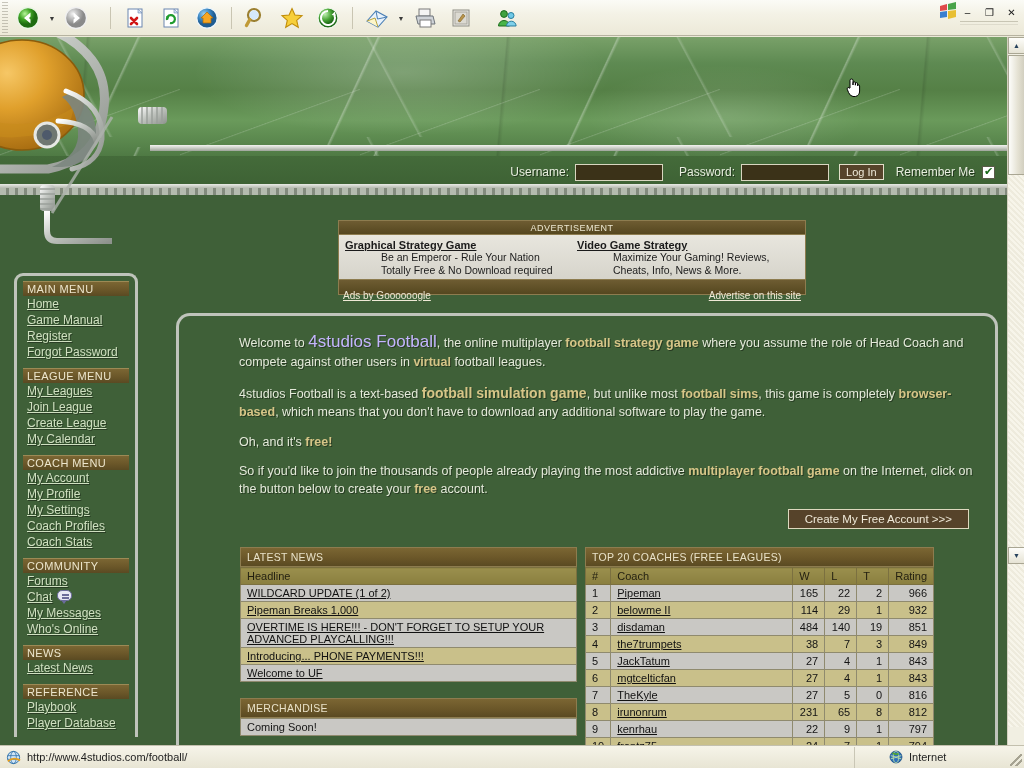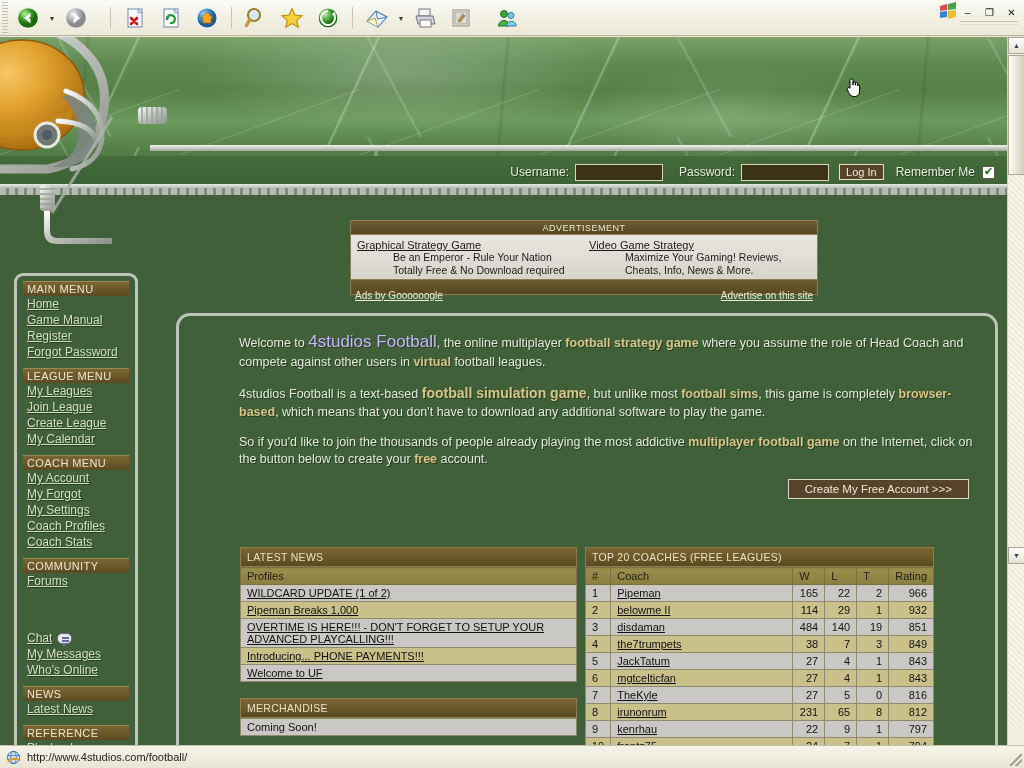--- a/index.html
+++ b/index.html
@@ -144,32 +144,32 @@
   }
   .remember-box {
     width:13px; height:13px; background:#fff; border:1px solid #5b5b4a;
     margin-left:7px; position:relative;
   }
   .remember-box::after {
     content:"✔"; position:absolute; left:1px; top:-2px; font-size:11px; color:#1a6a1a;
   }
 
   
-  .adbox { position:absolute; left:350px; top:183px; width:468px; height:77px; }
+  .adbox { position:absolute; left:338px; top:183px; width:468px; height:77px; }
   .ad-title {
     height:14px; background:linear-gradient(to bottom,#6e5c32,#55471f);
     color:#ede8d2; font-size:9px; letter-spacing:.5px; text-align:center; line-height:14px;
     border:1px solid #8d7c4f; border-bottom:none;
   }
   .ad-body {
     height:46px; background:linear-gradient(to bottom,#e8e6de,#d6d4cb);
     border:1px solid #8d7c4f; display:flex; padding:4px 6px 0 6px; gap:10px;
   }
   .ad-col { width:50%; }
-  .ad-h { font-size:11px; font-weight:normal; color:#1a1a1a; text-decoration:underline; }
+  .ad-h { font-size:11px; font-weight:bold; color:#1a1a1a; text-decoration:underline; }
   .ad-l { font-size:10.5px; color:#1c1c1c; line-height:1.22;padding-left:36px; }
   .ad-foot {
     height:15px; background:linear-gradient(to bottom,#6e5c32,#55471f);
     border:1px solid #8d7c4f; border-top:none;
     display:flex; align-items:center; justify-content:space-between; padding:0 4px;
   }
   .ad-foot a { color:#efe9d6; font-size:10px; text-decoration:underline;margin-top:16px; }
 
   
   .sidebar {
@@ -180,21 +180,21 @@
   .menu-head {
     background:linear-gradient(to bottom,#7b6633 0%,#6b5729 55%,#5a4a22 100%);
     color:#ede6cd; font-size:11px; letter-spacing:.4px; padding:1px 4px;
     margin-top:8px; border-top:1px solid #9c8a55;
   }
   .menu-head.first { margin-top:0; }
   .sidebar a {
     display:block; color:#cfe0c0; font-size:12px; text-decoration:underline;
     padding:1px 4px; text-shadow:1px 1px 0 rgba(0,0,0,.35);
   }
-  .chat-row { display:flex; align-items:center; gap:5px; padding:1px 4px;margin-top:41px; }
+  .chat-row { display:flex; gap:5px; padding:1px 4px; }
   .chat-row a { padding:0; }
   .chat-bubble {
     width:15px; height:11px; background:#e8e8f5; border:1px solid #6b6b9a;
     border-radius:5px; position:relative;
   }
   .chat-bubble::after {
     content:""; position:absolute; left:3px; bottom:-4px; width:0;height:0;
     border-left:3px solid transparent; border-right:3px solid transparent;
     border-top:4px solid #6b6b9a;
   }
@@ -535,21 +535,21 @@
       <a href="#">Forgot Password</a>
 
       <div class="menu-head">LEAGUE MENU</div>
       <a href="#">My Leagues</a>
       <a href="#">Join League</a>
       <a href="#">Create League</a>
       <a href="#">My Calendar</a>
 
       <div class="menu-head">COACH MENU</div>
       <a href="#">My Account</a>
-      <a href="#">My Forgot</a>
+      <a href="#">My Profile</a>
       <a href="#">My Settings</a>
       <a href="#">Coach Profiles</a>
       <a href="#">Coach Stats</a>
 
       <div class="menu-head">COMMUNITY</div>
       <a href="#">Forums</a>
       <div class="chat-row">
         <a href="#">Chat</a>
         <span class="chat-bubble"></span>
       </div>
@@ -566,36 +566,39 @@
 
     <div class="main-panel">
       <div class="welcome">
         <p>
           <span>Welcome to </span><span class="brandbig">4studios Football</span><span>, the online multiplayer </span><span class="hl">football strategy game</span><span> where you assume the role of Head Coach and compete against other users in </span><span class="hl">virtual</span><span> football leagues.</span>
         </p>
         <p>
           <span>4studios Football is a text-based </span><span class="hl" style="font-size:14px">football simulation game</span><span>, but unlike most </span><span class="hl">football sims</span><span>, this game is completely </span><span class="hl">browser-based</span><span>, which means that you don't have to download any additional software to play the game.</span>
         </p>
         <p>
+          <span>Oh, and it's </span><span class="hl">free!</span>
+        </p>
+        <p>
           <span>So if you'd like to join the thousands of people already playing the most addictive </span><span class="hl">multiplayer football game</span><span> on the Internet, click on the button below to create your </span><span class="hl">free</span><span> account.</span>
         </p>
       </div>
       <div class="cta-wrap">
         <button class="cta">Create My Free Account &gt;&gt;&gt;</button>
       </div>
     </div>
 
     <div class="bottom">
 
       <div class="col-news">
         <div class="panel-head">LATEST NEWS</div>
         <table class="grid">
           <thead>
             <tr>
-              <th>Profiles</th>
+              <th>Headline</th>
             </tr>
           </thead>
           <tbody>
             <tr class="odd">
                   <td><a href="#">WILDCARD UPDATE (1 of 2)</a></td>
                 </tr>
             <tr class="even">
                   <td><a href="#">Pipeman Breaks 1,000</a></td>
                 </tr>
             <tr class="odd">
@@ -738,16 +741,25 @@
   <div class="statusbar">
     <div class="sb-left">
       <svg width="15" height="15" viewBox="0 0 16 16">
         <circle cx="8" cy="8" r="6.5" fill="#cfe4f5" stroke="#2a6ea8"></circle>
         <ellipse cx="8" cy="8" rx="3" ry="6.5" fill="none" stroke="#2a6ea8" stroke-width=".8"></ellipse>
         <path d="M1.8 6 h12.4 M1.8 10 h12.4" stroke="#2a6ea8" stroke-width=".8"></path>
         <path d="M2 12 Q8 7 15 11" fill="none" stroke="#e8a01c" stroke-width="2"></path>
       </svg>
       <span class="sb-text">http://www.4studios.com/football/</span>
     </div>
+    <div class="sb-right">
+      <svg width="14" height="14" viewBox="0 0 16 16">
+        <circle cx="8" cy="8" r="6.8" fill="#2f72b8" stroke="#1b4f85"></circle>
+        <path d="M2 6.5 q6 3 12 0 M2 10 q6 -3 12 0" fill="none" stroke="#bfe0a8" stroke-width="1"></path>
+        <ellipse cx="8" cy="8" rx="3.2" ry="6.8" fill="none" stroke="#bfe0a8" stroke-width="1"></ellipse>
+        <path d="M4 3.5 q3 2 7 1" fill="none" stroke="#4fa336" stroke-width="2"></path>
+      </svg>
+      <span class="sb-text">Internet</span>
+    </div>
     <div class="sb-grip"></div>
   </div>
 
 </div>
 
 </body></html>

